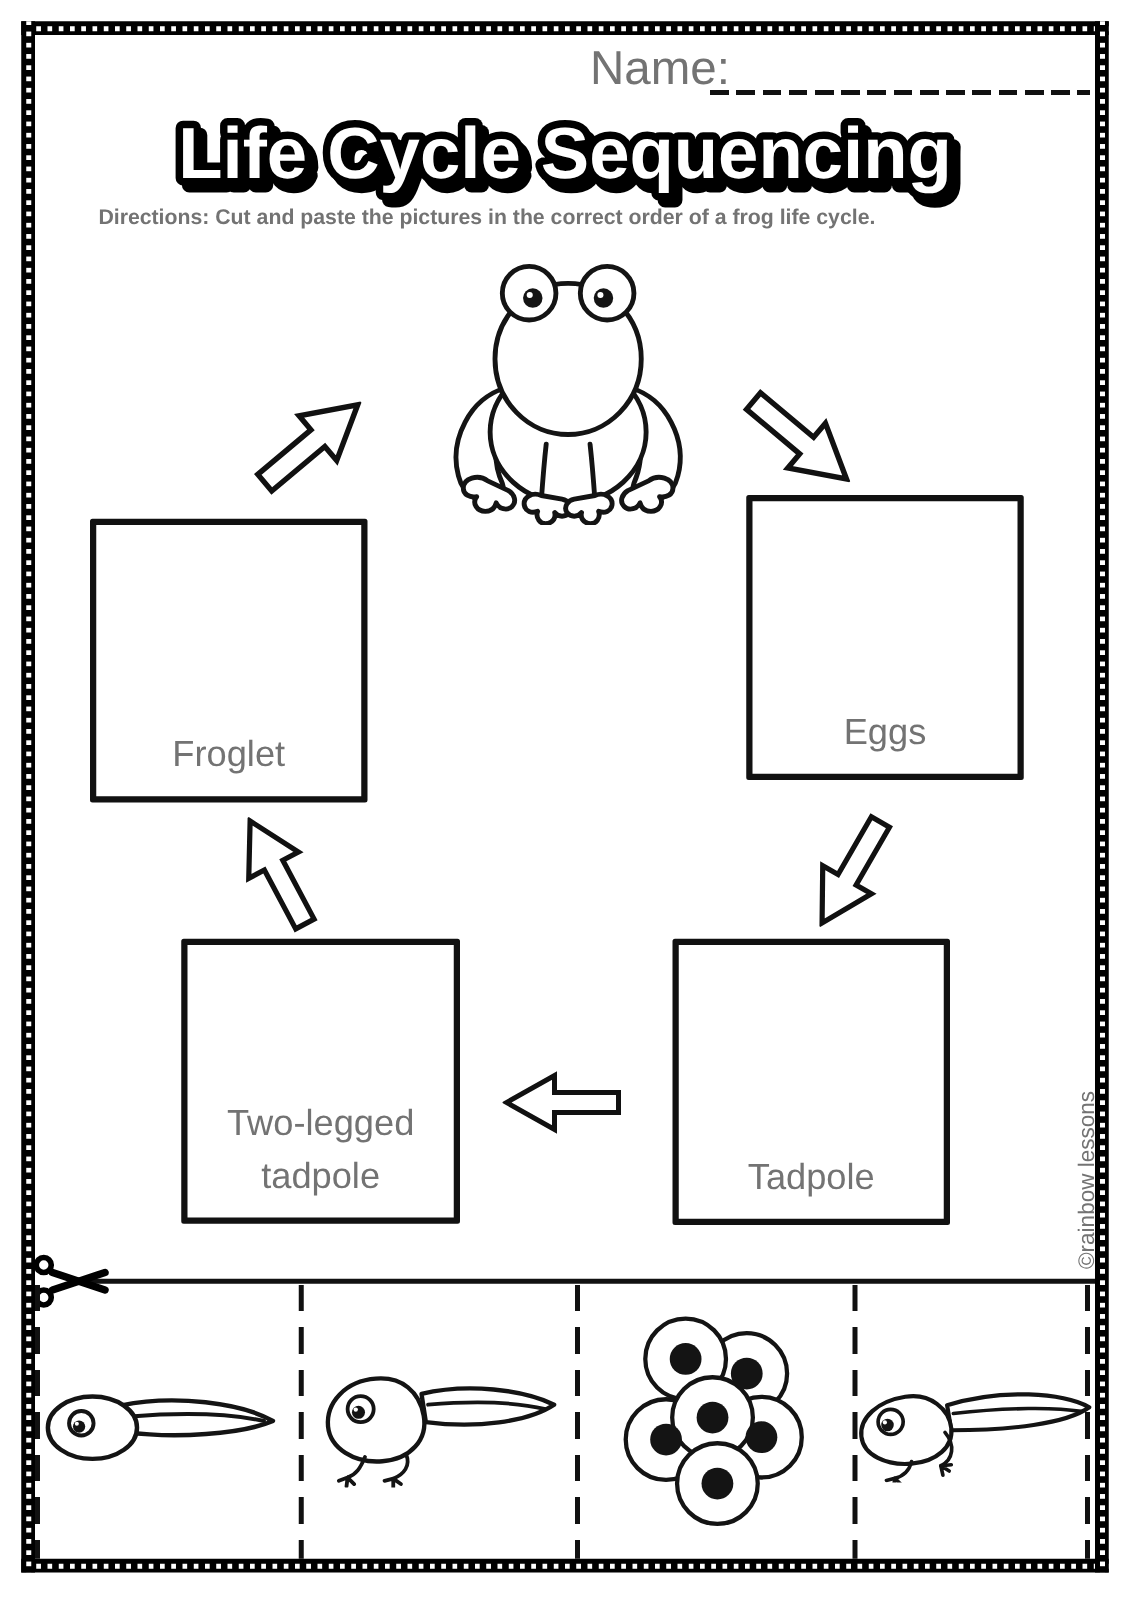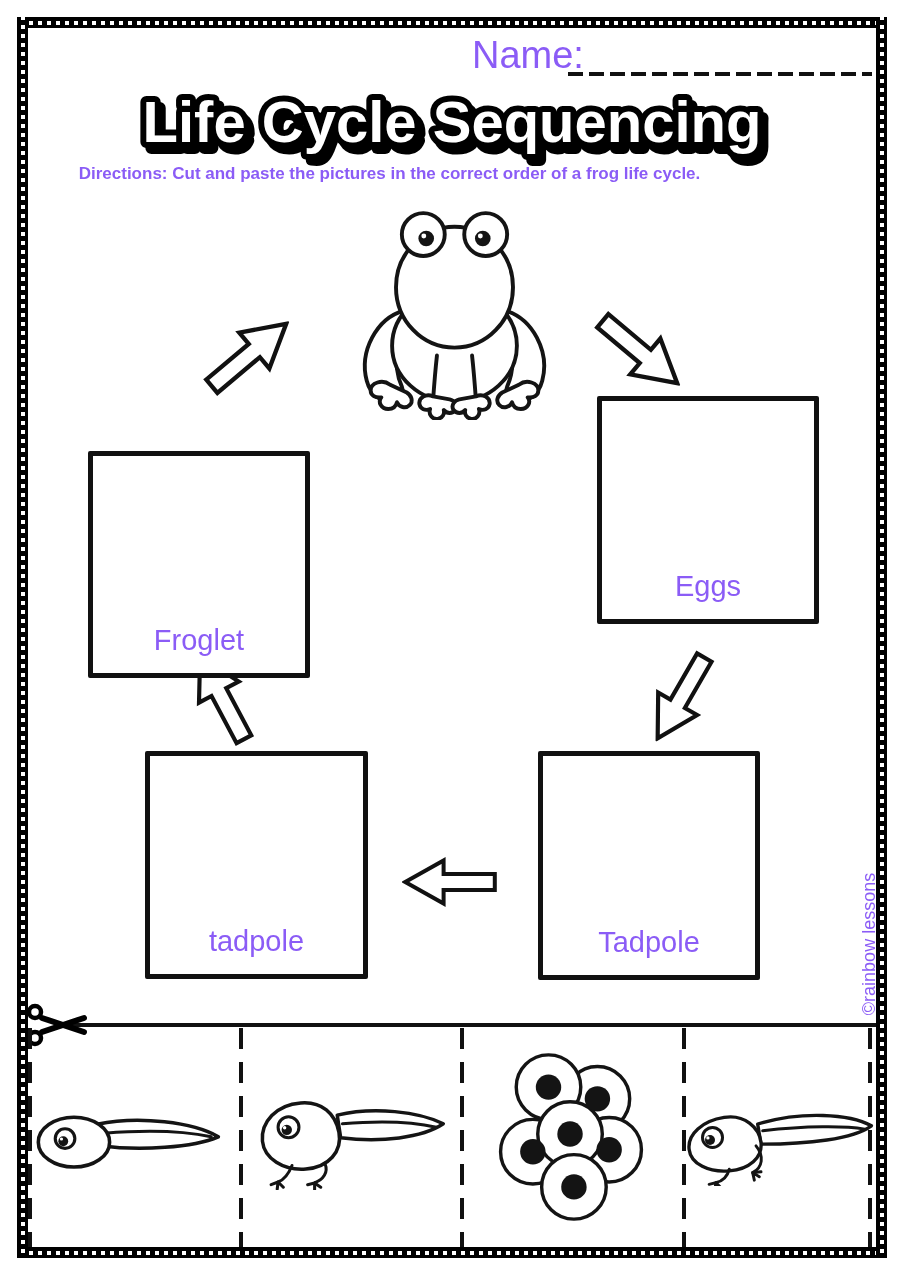--- a/index.html
+++ b/index.html
@@ -1,17 +1,17 @@
 <!DOCTYPE html>
 <html><head>
 <meta charset="utf-8">
 <style>
   html,body{margin:0;padding:0;background:#fff;}
   .page{position:relative;width:905px;height:1280px;background:#fff;overflow:hidden;
-        font-family:"Liberation Sans",sans-serif;color:#8b5cf6;}
+        font-family:"Liberation Sans",sans-serif;color:#737373;}
   
   .fe{position:absolute;background-color:#000;}
   .fe-h{height:11px;background-image:repeating-linear-gradient(90deg,#fff 0px,#fff 4px,rgba(0,0,0,0) 4px,rgba(0,0,0,0) 9px);
         background-size:9px 4px;background-repeat:repeat-x;background-position:3px 50%;}
   .fe-v{width:11px;background-image:repeating-linear-gradient(0deg,#fff 0px,#fff 4px,rgba(0,0,0,0) 4px,rgba(0,0,0,0) 9px);
         background-size:4px 9px;background-repeat:repeat-y;background-position:50% 3px;}
   .fe-top{left:17px;top:17px;width:870px;}
   .fe-bottom{left:17px;top:1247px;width:870px;}
   .fe-left{left:17px;top:17px;height:1241px;}
   .fe-right{left:876px;top:17px;height:1241px;}
@@ -20,21 +20,21 @@
   .name-line{position:absolute;left:568px;top:72px;width:304px;height:4px;
              background:repeating-linear-gradient(90deg,#111 0 15px,rgba(0,0,0,0) 15px 21px);cursor:text;}
 
   .title-svg{position:absolute;left:0;top:84px;width:905px;height:90px;}
   .directions{position:absolute;left:0;top:164px;width:779px;text-align:center;
               font-size:17px;font-weight:bold;}
 
   .frog{position:absolute;left:357px;top:208px;width:195px;height:212px;}
 
   .drop-box{position:absolute;border:5px solid #111;background:#fff;border-radius:2px;}
-  .box-froglet{left:88px;top:415px;width:212px;height:217px;margin-top:36px;}
+  .box-froglet{left:72px;top:415px;width:212px;height:217px;}
   .box-eggs{left:597px;top:396px;width:212px;height:218px;}
   .box-two-legged{left:145px;top:751px;width:213px;height:218px;}
   .box-tadpole{left:538px;top:751px;width:212px;height:219px;}
   .box-label{position:absolute;left:0;right:0;bottom:12px;text-align:center;
              font-size:29px;line-height:1.45;}
 
   .arrow{position:absolute;}
   .arrow polygon{fill:#fff;stroke:#111;stroke-width:5;stroke-linejoin:miter;}
 
   .cut-line{position:absolute;left:55px;top:1023px;width:821px;height:4px;background:#111;}
@@ -106,20 +106,21 @@
   </svg>
 
   <div class="drop-box box-froglet">
     <div class="box-label">Froglet</div>
   </div>
   <div class="drop-box box-eggs">
     <div class="box-label">Eggs</div>
   </div>
   <div class="drop-box box-two-legged">
     <div class="box-label">
+      <div>Two-legged</div>
       <div>tadpole</div>
     </div>
   </div>
   <div class="drop-box box-tadpole">
     <div class="box-label">Tadpole</div>
   </div>
 
   <div class="cut-line"></div>
   <svg class="scissors" viewBox="0 0 64 50">
     <g stroke="#000" stroke-linecap="round" fill="none">

